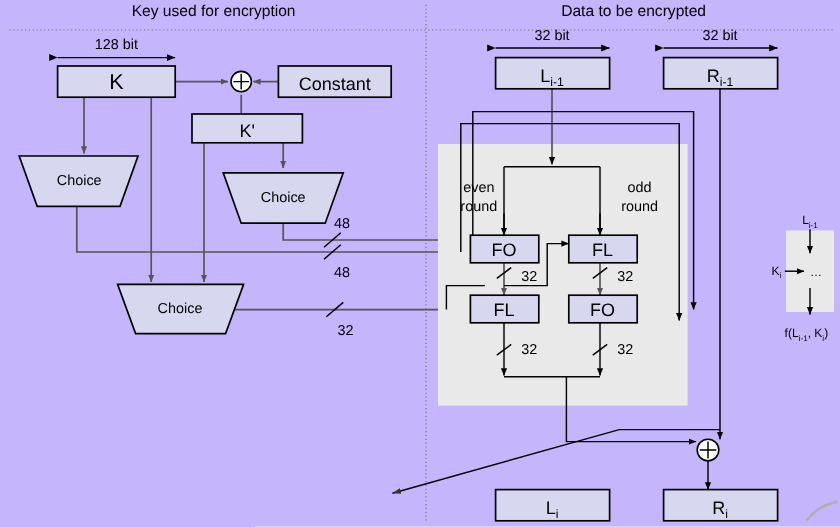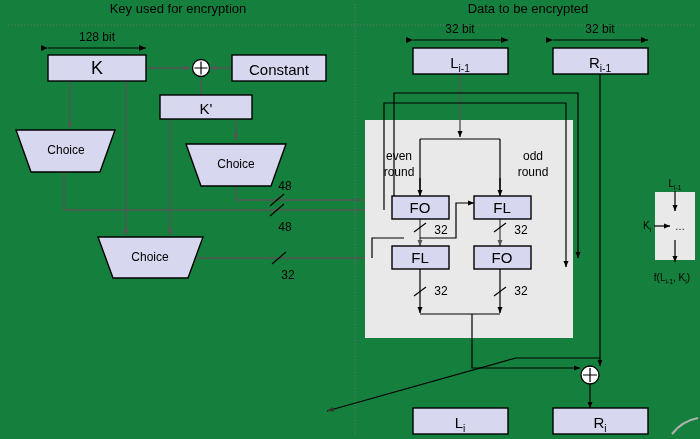--- a/index.html
+++ b/index.html
@@ -8,21 +8,21 @@
     padding: 0;
     background: #ffffff;
   }
   body {
     font-family: "Liberation Sans", sans-serif;
   }
   #diagram-root {
     position: relative;
     width: 700px;
     height: 439px;
-    background: #15803d;
+    background: #c4b5fd;
     overflow: hidden;
   }
   svg.canvas {
     position: absolute;
     left: 0;
     top: 0;
     width: 700px;
     height: 439px;
   }
   text {

